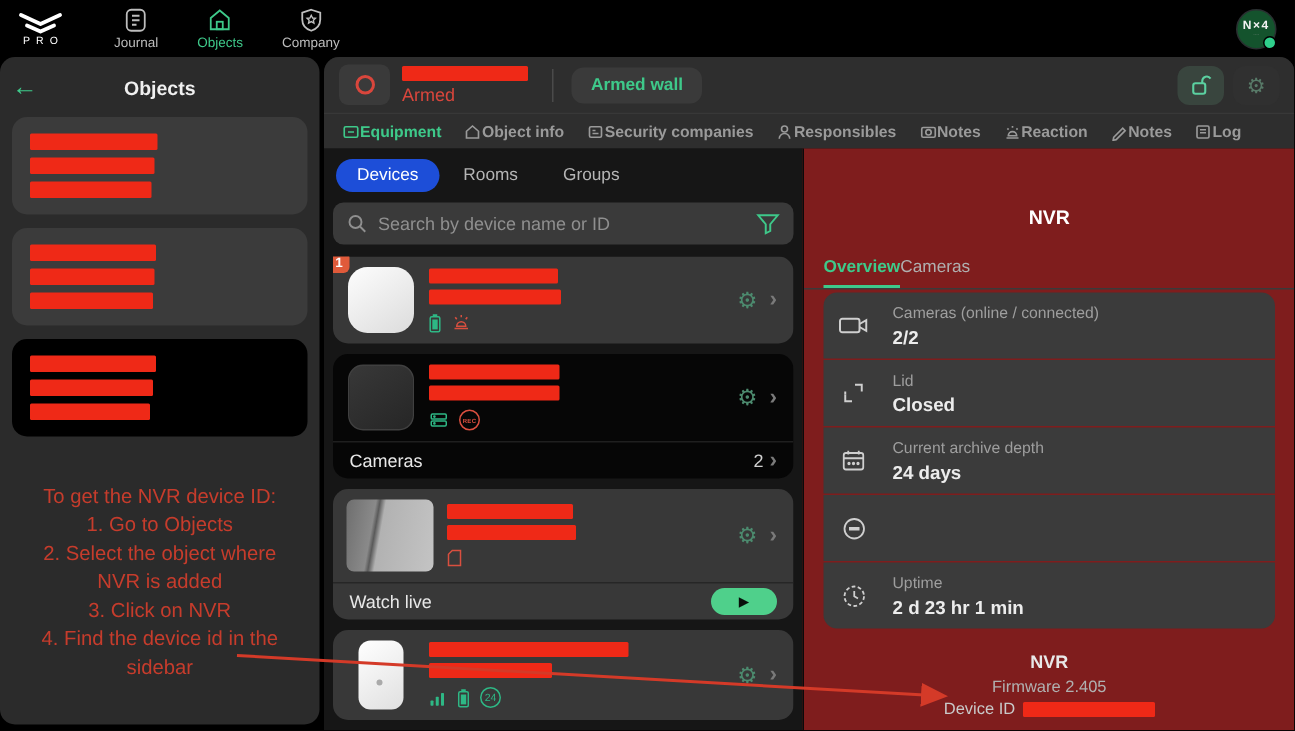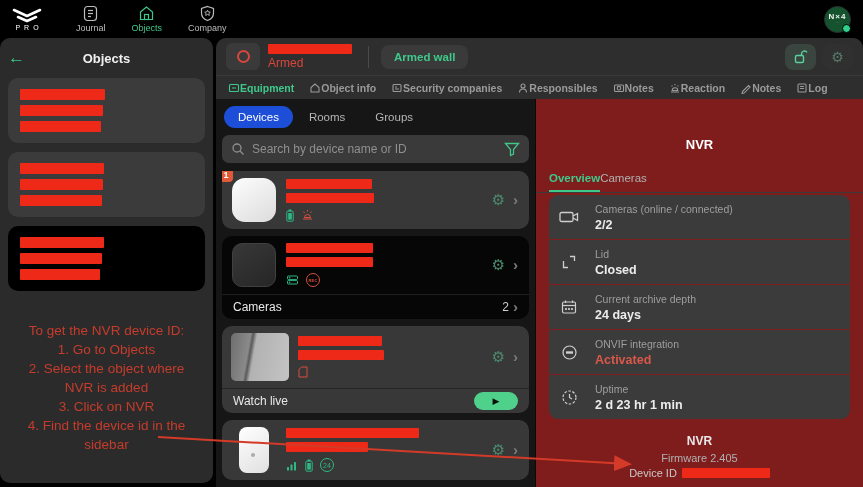--- a/index.html
+++ b/index.html
@@ -509,24 +509,20 @@
               <span class="val">24 days</span>
             </div>
           </div>
           <div class="nvr-row">
             <span class="ic">
               <svg width="17" height="17" viewBox="0 0 17 17" fill="none" stroke="currentColor" stroke-width="1.2">
                   <circle cx="8.5" cy="8.5" r="6.5"></circle>
                   <line x1="5" y1="8.5" x2="12" y2="8.5" stroke-width="2.4"></line>
                 </svg>
             </span>
-            <div class="txt">
-              <span class="lab">ONVIF integration</span>
-              <span class="val danger">Activated</span>
-            </div>
           </div>
           <div class="nvr-row">
             <span class="ic">
               <svg width="17" height="17" viewBox="0 0 17 17" fill="none" stroke="currentColor" stroke-width="1.2">
                   <circle cx="8.5" cy="8.5" r="6.5" stroke-dasharray="2.5 1.6"></circle>
                   <path d="M8.5 5 V8.5 L11 10"></path>
                 </svg>
             </span>
             <div class="txt">
               <span class="lab">Uptime</span>

